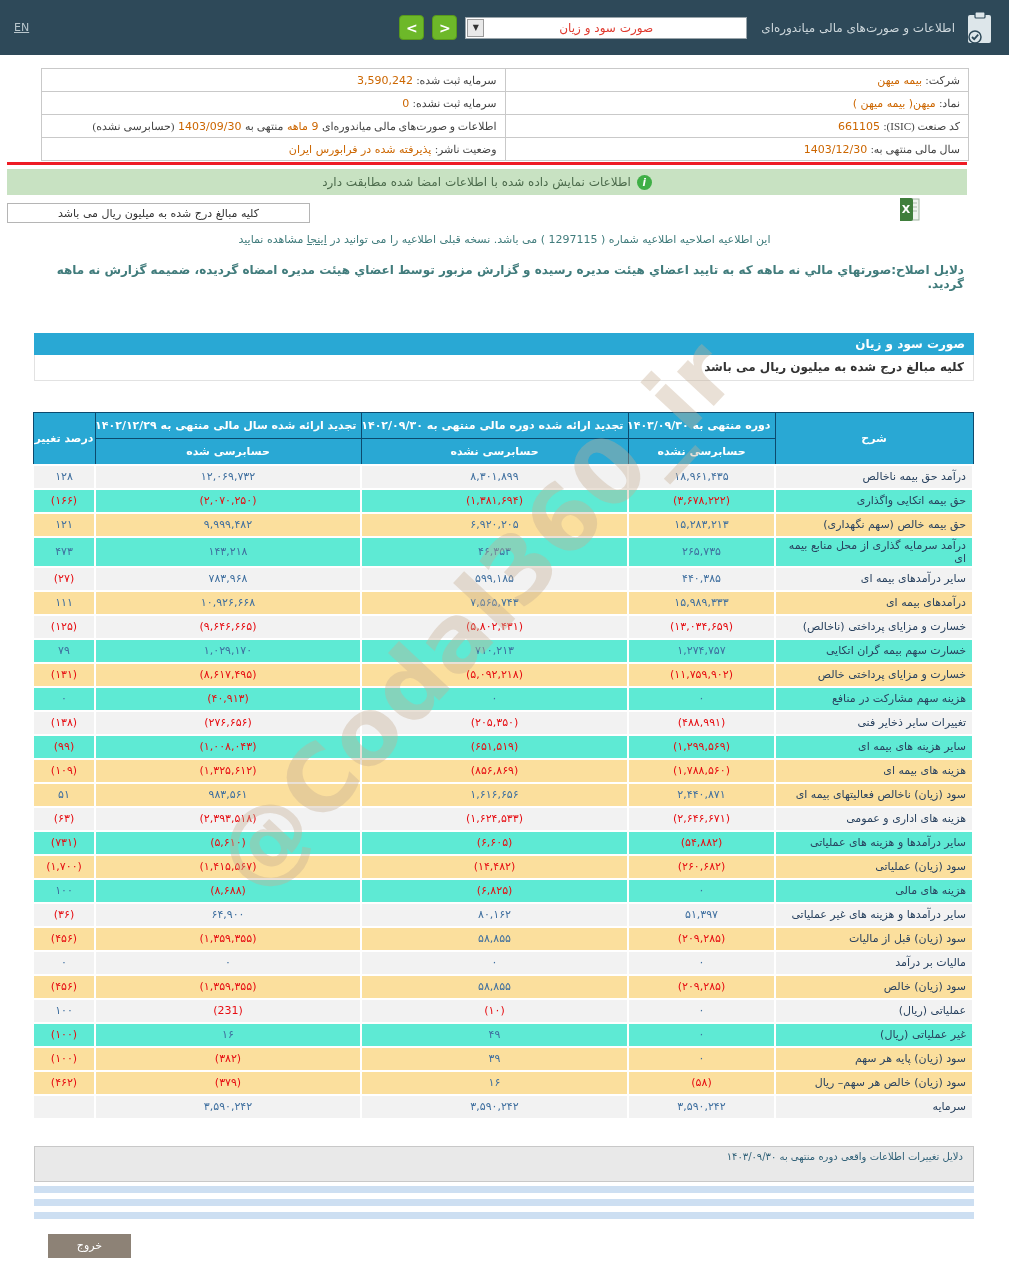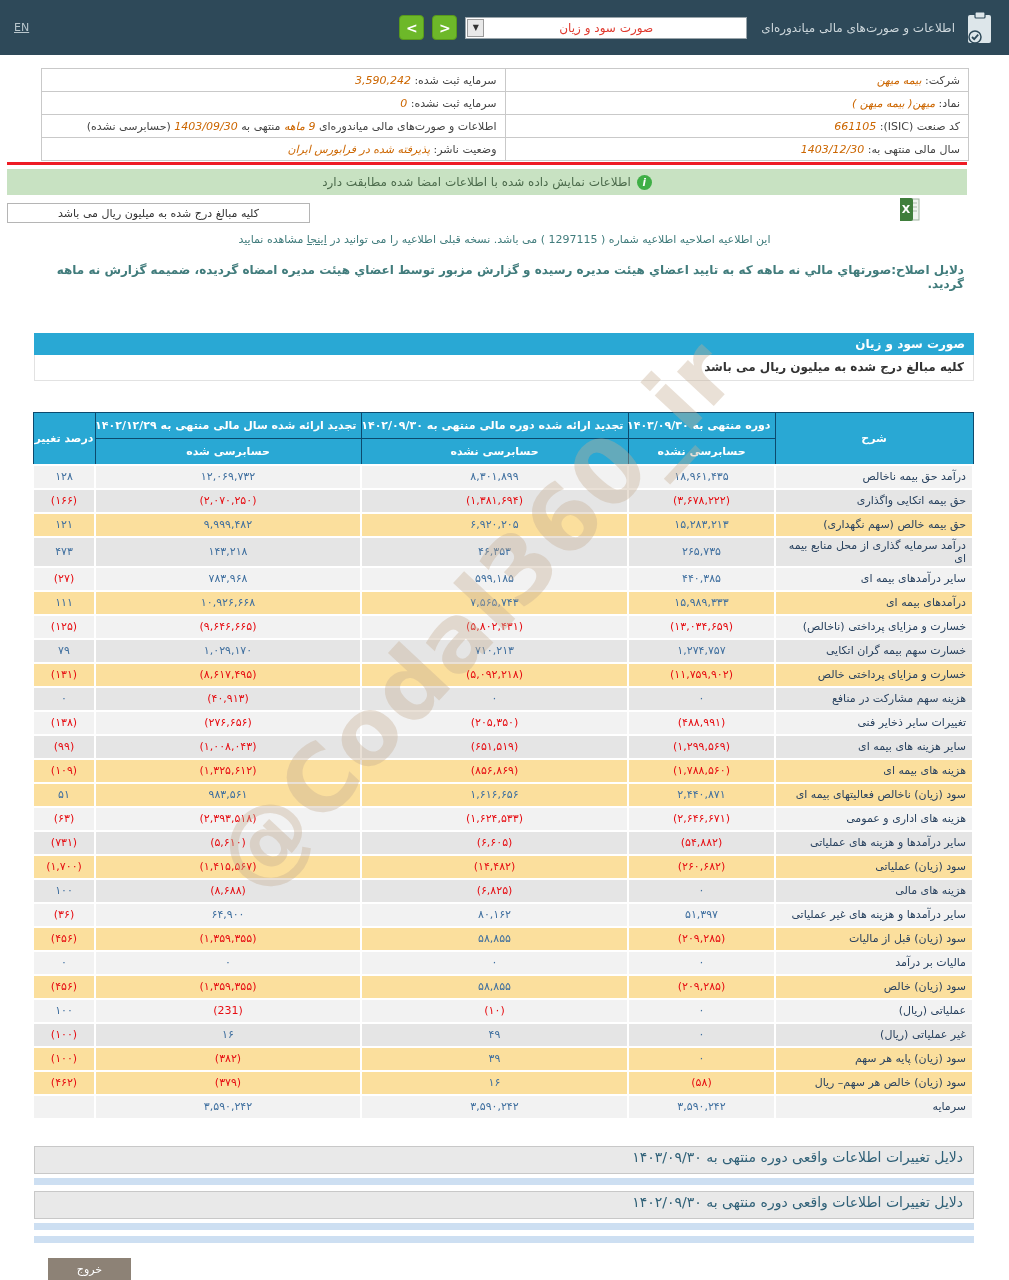--- a/index.html
+++ b/index.html
@@ -22,22 +22,22 @@
     border:1px solid #58991c; color:#fff; font-weight:bold; font-size:14px;
     display:flex; align-items:center; justify-content:center; margin-right:8px; cursor:pointer; }
   .en-link { margin-right:auto; color:#b9c6cc; font-size:11px; text-decoration:underline;
     direction:ltr; cursor:pointer; }
 
   
   .company-table { width:928px; margin:13px 40px 0 41px; border-collapse:collapse;
     font-size:11px; }
   .company-table td { border:1px solid #c9c9c9; height:23px; padding:0 8px;
     color:#444; width:50%; }
-  .company-table .lbl { color:#444; }
-  .company-table .val { color:#cc6600;font-style:italic; }
+  .company-table .lbl { color:#444;font-family:Liberation Serif, serif; }
+  .company-table .val { color:#cc6600; }
   .red-line { height:3px; background:#ee1c25; margin:1px 42px 0 7px; }
   .green-bar { margin:4px 42px 0 7px; height:26px; background:#c8e2c2;
     display:flex; align-items:center; justify-content:center; gap:6px;
     color:#4c6b4c; font-size:12px; }
   .info-icon { width:15px; height:15px; border-radius:50%; background:#3faf46; color:#fff;
     font-size:10px; font-weight:bold; display:inline-flex; align-items:center;
     justify-content:center; font-style:italic; }
   .unit-row { position:relative; height:28px; margin:5px 42px 0 7px; }
   .unit-box { position:absolute; left:0; top:3px; width:303px; height:20px;
     border:1px solid #b5b5b5; background:#fff; font-size:11px; color:#333;
@@ -59,33 +59,33 @@
   table.stmt thead th { background:#29a8d4; color:#fff; font-weight:bold;
     border:1px solid #0c4a6e; height:26px; font-size:11px; }
   th.period { text-align:right; padding-right:4px; overflow:visible; }
   th.period span { white-space:nowrap; }
   table.stmt tbody td { border:2px solid #fff; height:24px; padding:1px 4px; }
   td.lbl { text-align:right; color:#29425f; padding-right:6px !important; }
   td.num { text-align:center; direction:ltr; }
   .pos { color:#3f6f9f; }
   .neg { color:#e60d12; }
   tr.row-w td { background:#f2f2f2; }
-  tr.row-b td { background:#e5e5e5;margin-top:27px; }
+  tr.row-b td { background:#5eead4;margin-top:27px; }
   tr.row-y td { background:#fbdf9d; }
 
   
   .watermark { position:absolute; left:70px; top:560px; width:820px; height:120px;
     transform:rotate(-47deg); transform-origin:center; text-align:center;
     font-size:92px; font-weight:bold; color:rgba(197,173,146,0.38);
     direction:ltr; letter-spacing:1px; pointer-events:none; z-index:5; white-space:nowrap; }
 
   
   .footers { margin:26px 35px 0 34px; }
-  .acc-bar { height:28px; background:#e9e9e9; border:1px solid #c8c8c8;
-    color:#2f6077; font-size:14px; line-height:20px; padding-right:10px;
+  .acc-bar { height:36px; background:#e9e9e9; border:1px solid #c8c8c8;
+    color:#2f6077; font-size:10px; line-height:20px; padding-right:10px;
     cursor:pointer; }
   .acc-strip { height:7px; background:#cddff2; margin:4px 0 6px 0; }
 
   .logout-row { text-align:left; padding-left:48px; margin-top:15px; direction:ltr; }
   .logout-btn { display:inline-block; width:83px; height:24px; background:#8d8276;
     color:#fff; font-size:11px; text-align:center; line-height:24px; border:none;
     cursor:pointer; font-family:"DejaVu Sans", sans-serif; }
 </style>
 </head>
 <body>
@@ -398,20 +398,19 @@
         <td class="num pos"></td>
       </tr>
     </tbody>
 </table>
 
 <div class="watermark">@Codal360_ir</div>
 
 <div class="footers">
     <div class="acc-bar">دلایل تغییرات اطلاعات واقعی دوره منتهی به ۱۴۰۳/۰۹/۳۰</div>
     <div class="acc-strip"></div>
-    <div class="acc-bar">دلایل تغییرات اطلاعات واقعی دوره منتهی به ۱۴۰۲/۰۹/۳۰</div>
     <div class="acc-strip"></div>
     <div class="acc-strip"></div>
   </div>
 
 <div class="logout-row">
   <button class="logout-btn">خروج</button>
 </div>
 
 </body></html>

